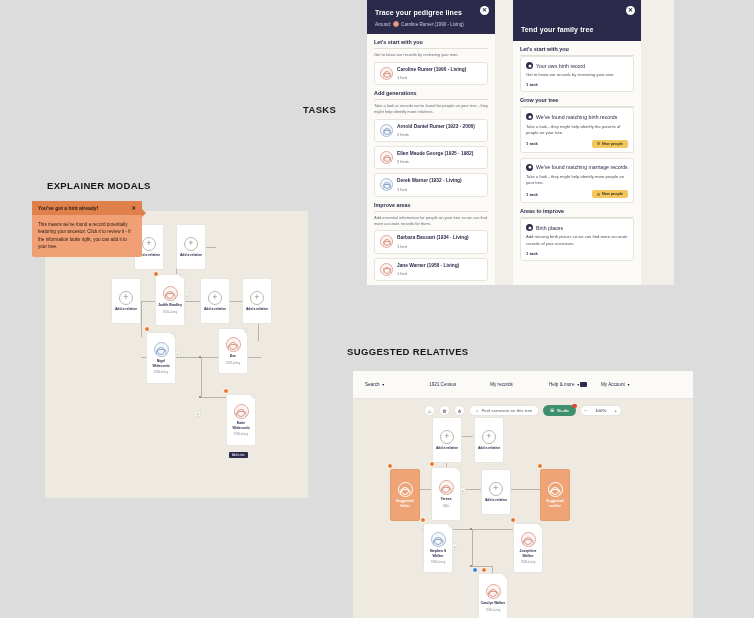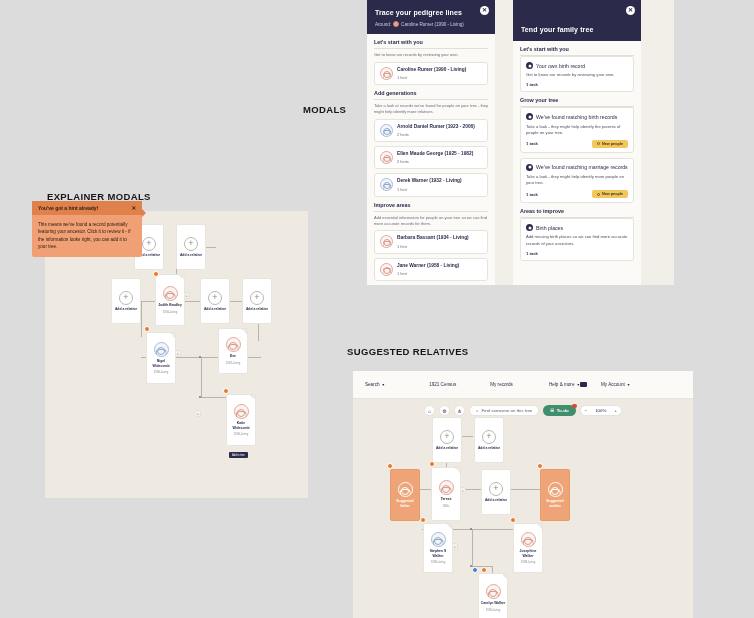--- a/index.html
+++ b/index.html
@@ -12,21 +12,21 @@
   .page { position: relative; width: 754px; height: 618px; }
 
   .section-title {
     position: absolute;
     font-size: 9.5px;
     font-weight: bold;
     letter-spacing: 0.35px;
     color: #16161c;
   }
   #t-tasks { left: 303px; top: 104px; }
-  #t-explainer { left: 47px; top: 191px; }
+  #t-explainer { left: 47px; top: 180px; }
   #t-suggested { left: 347px; top: 346px; }
 
   
   .modal {
     position: absolute;
     background: #fbfaf7;
     overflow: hidden;
   }
   #modal-pedigree { left: 367px; top: 0px; width: 128px; height: 285px; }
   #modal-tend     { left: 513px; top: 0px; width: 128px; height: 285px; }
@@ -333,21 +333,21 @@
     border-left: none; border-radius: 0 2px 2px 0;
     font-size: 3px; color: #9b9992;
     display: flex; align-items: center; justify-content: center;
   }
 </style>
 </head>
 <body>
 
 <div class="page">
 
-  <div class="section-title" id="t-tasks">MODALS</div>
+  <div class="section-title" id="t-tasks">TASKS</div>
   <div class="section-title" id="t-explainer">EXPLAINER MODALS</div>
   <div class="section-title" id="t-suggested">SUGGESTED RELATIVES</div>
 
   <div class="modal-shade" id="shade-a"></div>
   <div class="modal-shade" id="shade-b"></div>
 
   <div class="modal" id="modal-pedigree">
     <div class="modal-header">
       <div class="close-btn">✕</div>
       <div class="modal-title">Trace your pedigree lines</div>

